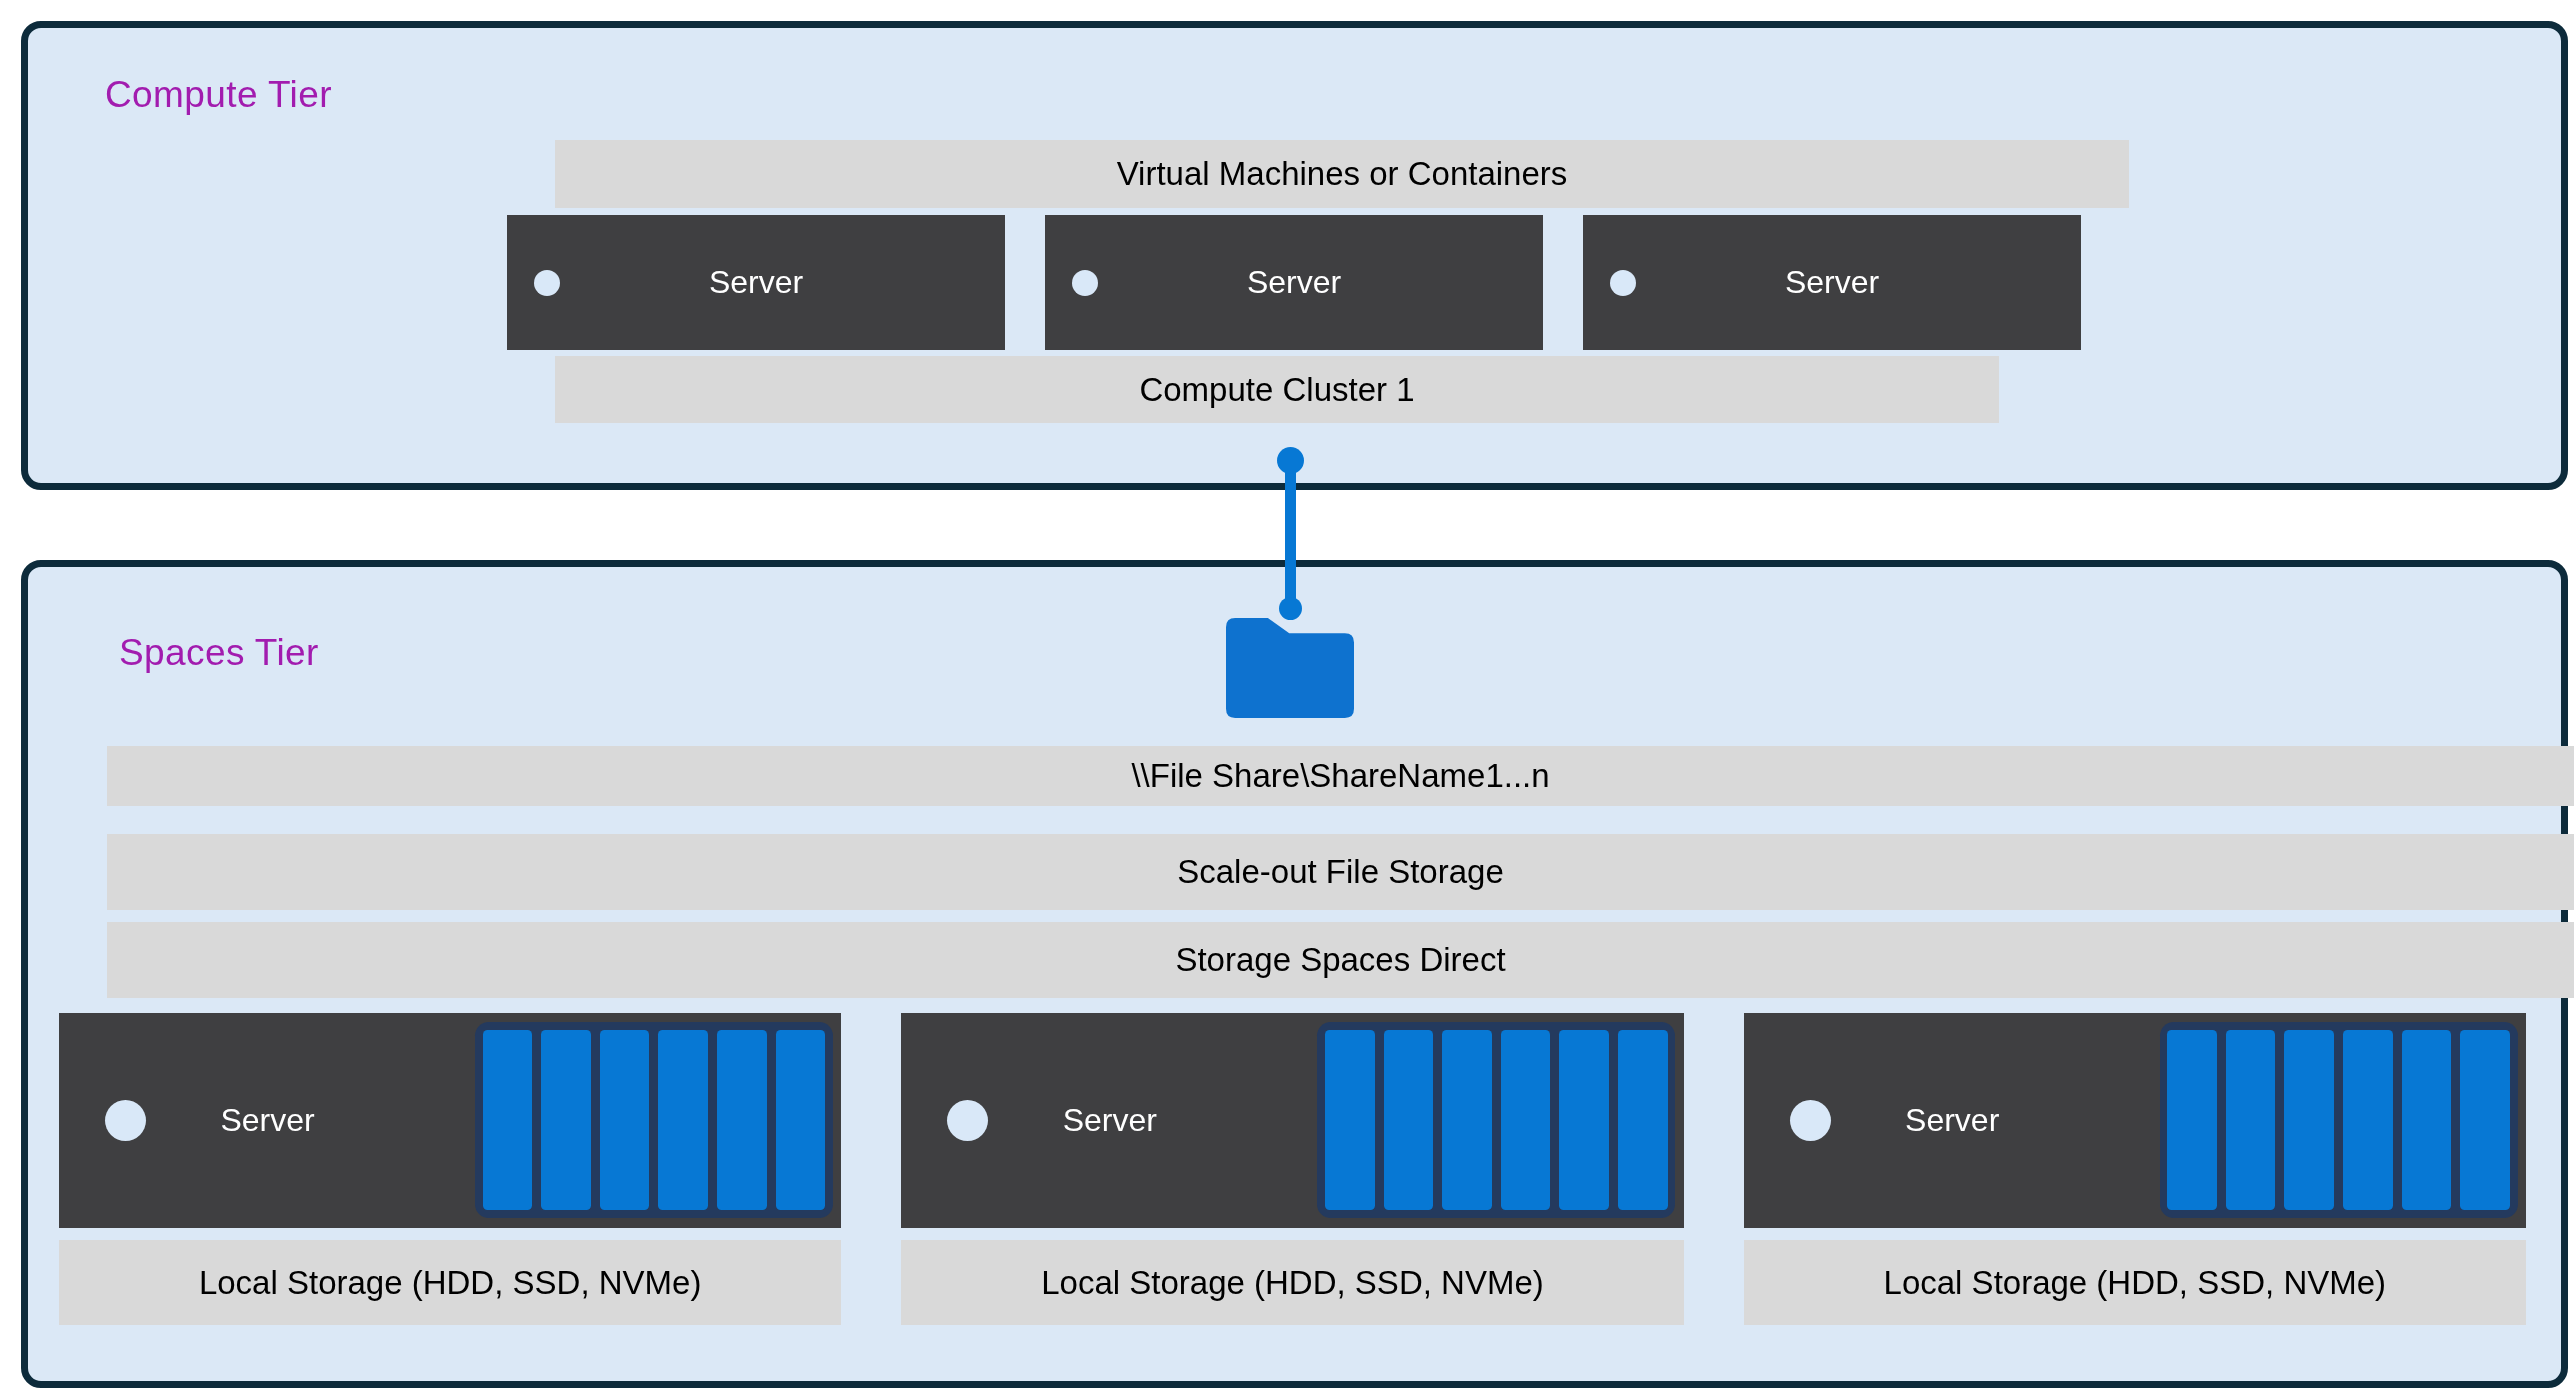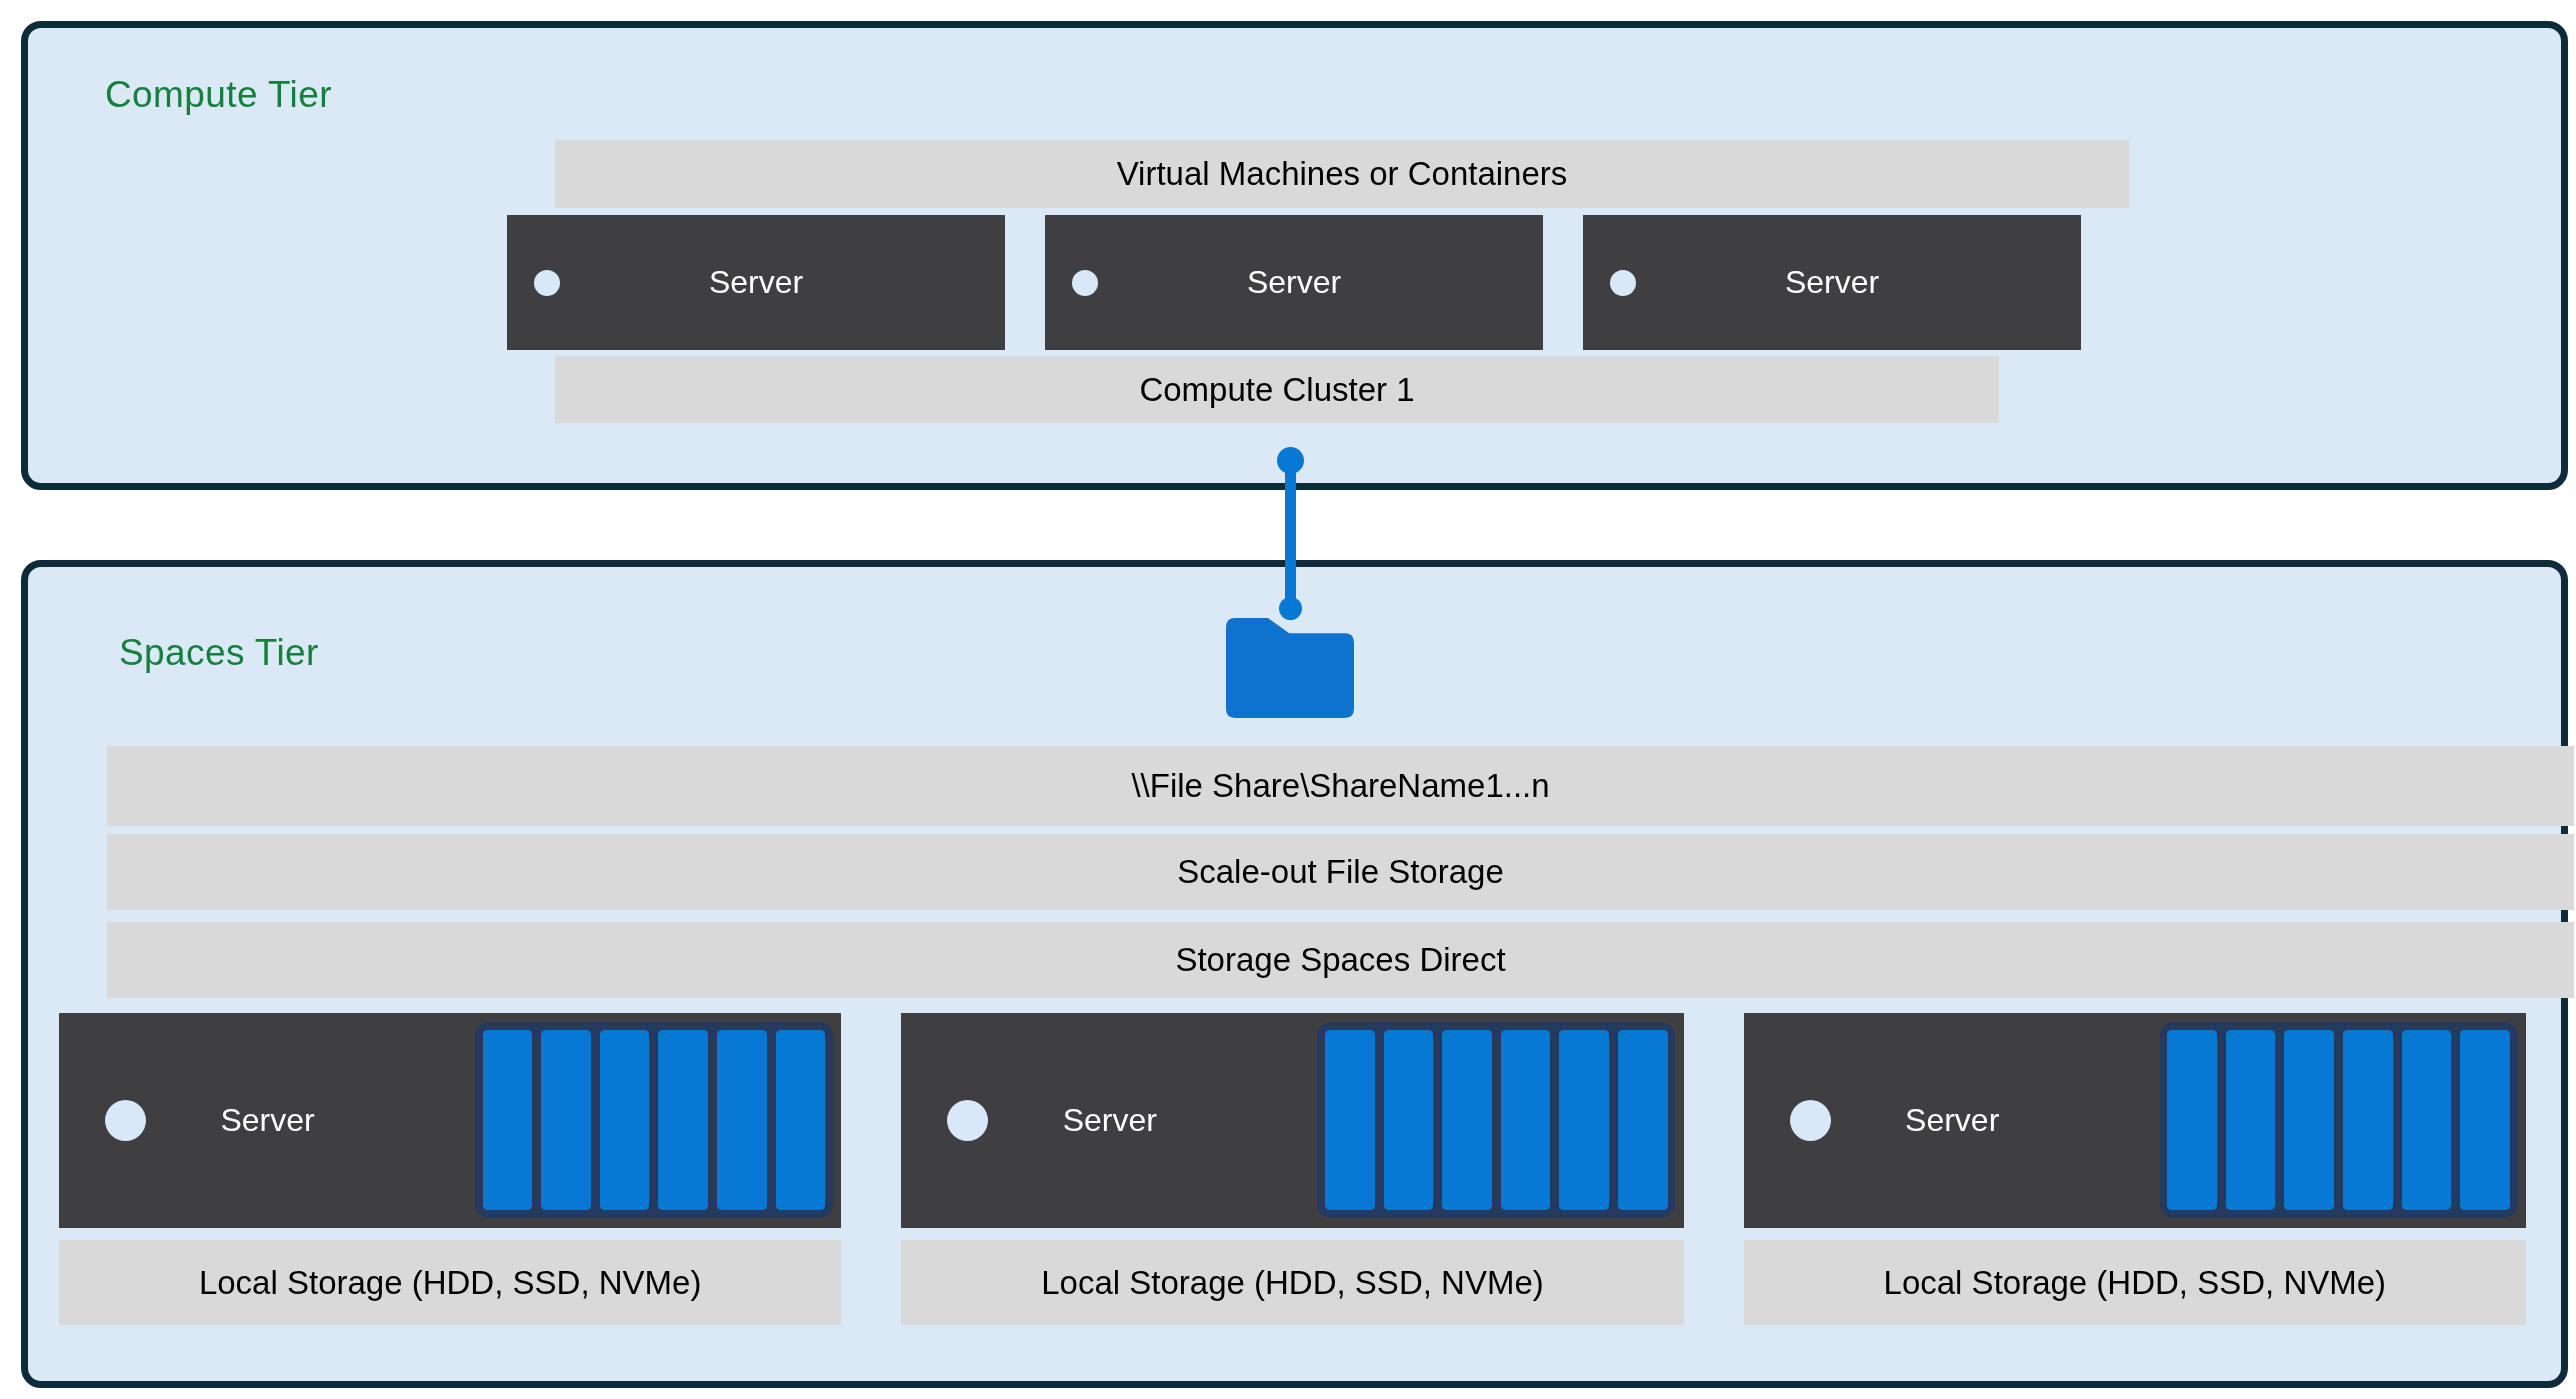--- a/index.html
+++ b/index.html
@@ -11,30 +11,30 @@
   *{margin:0;padding:0;box-sizing:border-box;}
   html,body{width:2576px;height:1399px;background:var(--page-bg);
     font-family:"Liberation Sans",sans-serif;color:var(--bar-text);overflow:hidden;}
   #page{position:relative;width:2576px;height:1399px;}
 
   .tier{position:absolute;background:var(--tier-bg);
     border:7.6px solid var(--tier-border);border-radius:20px;}
   #compute-box{left:21px;top:21px;width:2547px;height:469px;}
   #storage-box{left:21px;top:560px;width:2547px;height:828px;}
 
-  .tier-title{position:absolute;font-size:37px;line-height:43px;color:#15803d;
+  .tier-title{position:absolute;font-size:37px;line-height:43px;color:#a21caf;
     letter-spacing:0.4px;}
   #compute-title{left:105px;top:73px;}
   #storage-title{left:119px;top:631px;}
 
   .gray-bar{position:absolute;background:var(--bar-bg);display:flex;
     align-items:center;justify-content:center;font-size:33px;color:var(--bar-text);margin-left:48px;}
   #vm-bar{left:507px;top:140px;width:1574px;height:68px;}
   #cluster-bar{left:507px;top:356px;width:1444px;height:67px;}
-  #fs-bar{left:59px;top:746px;width:2467px;height:80px;}
+  #fs-bar{left:59px;top:746px;width:2467px;height:60px;}
   #sofs-bar{left:59px;top:834px;width:2467px;height:76px;}
   #s2d-bar{left:59px;top:922px;width:2467px;height:76px;align-items:center;}
 
   #compute-server-row{position:absolute;left:507px;top:215px;width:1574px;height:135px;
     display:flex;gap:40px;}
   .compute-server{position:relative;flex:1;background:var(--server-bg);}
   .compute-server .indicator{position:absolute;left:27px;top:50%;margin-top:-13px;
     width:26px;height:26px;border-radius:50%;background:var(--indicator);}
   .compute-server .server-label{position:absolute;inset:0;display:flex;
     align-items:center;justify-content:center;font-size:32px;color:var(--server-text);}

